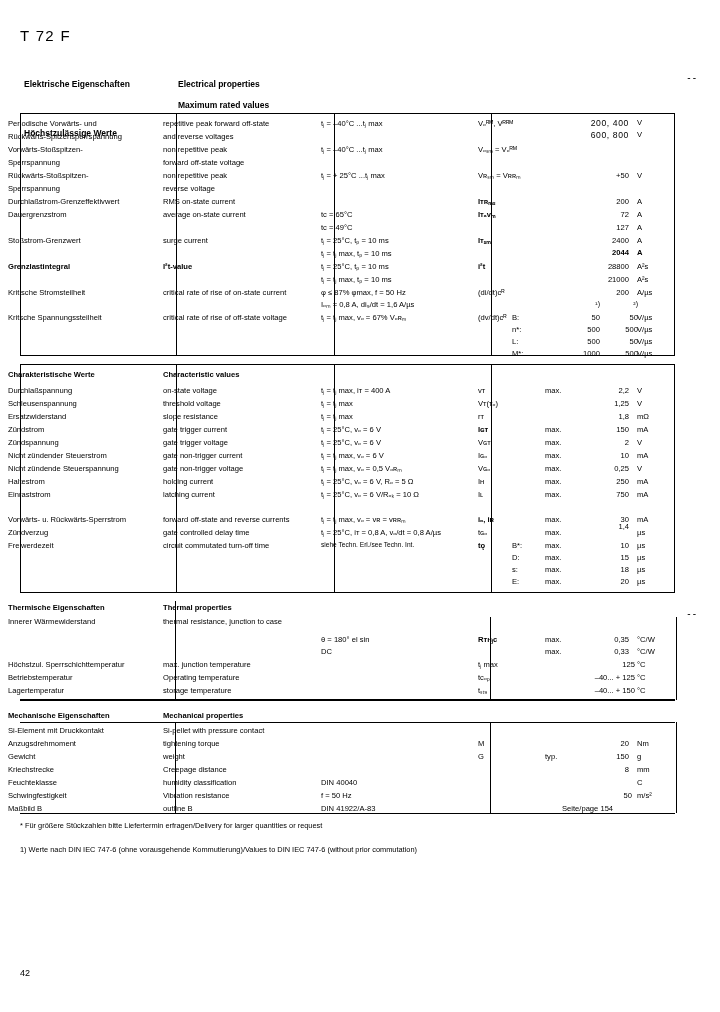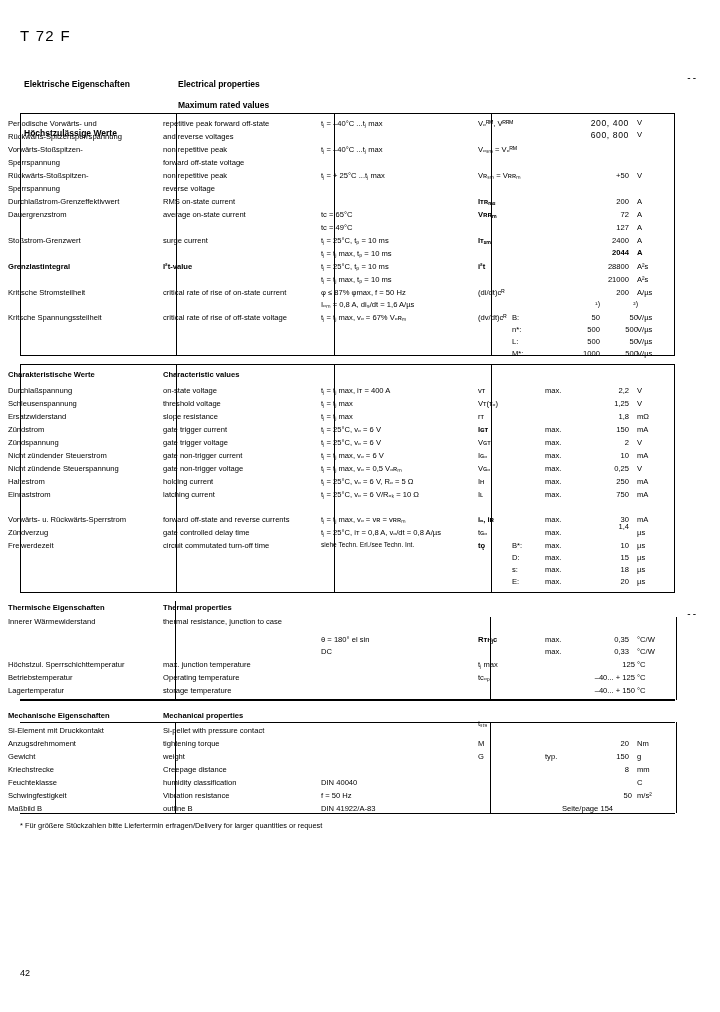--- a/index.html
+++ b/index.html
@@ -176,21 +176,21 @@
 
   <div class="cell de-col" style="top:198px">Durchlaßstrom-Grenzeffektivwert</div>
   <div class="cell en-col" style="top:198px">RMS on-state current</div>
   <div class="cell sym-col b" style="top:198px">Iᴛʀₘₛ</div>
   <div class="cell val-col" style="top:198px">200</div>
   <div class="cell unit-col" style="top:198px">A</div>
 
   <div class="cell de-col" style="top:211px">Dauergrenzstrom</div>
   <div class="cell en-col" style="top:211px">average on-state current</div>
   <div class="cell cond-col" style="top:211px">tᴄ = 65°C</div>
-  <div class="cell sym-col b" style="top:211px">Vʀʀₘ</div>
+  <div class="cell sym-col b" style="top:211px">Iᴛₐᴠₘ</div>
   <div class="cell val-col" style="top:211px">72</div>
   <div class="cell unit-col" style="top:211px">A</div>
 
   <div class="cell cond-col" style="top:224px">tᴄ = 49°C</div>
   <div class="cell val-col" style="top:224px">127</div>
   <div class="cell unit-col" style="top:224px">A</div>
 
   <div class="cell de-col" style="top:237px">Stoßstrom-Grenzwert</div>
   <div class="cell en-col" style="top:237px">surge current</div>
   <div class="cell cond-col" style="top:237px">tⱼ = 25°C, tₚ = 10 ms</div>
@@ -402,21 +402,21 @@
   <div class="cell unit-col" style="top:661px">°C</div>
 
   <div class="cell de-col" style="top:674px">Betriebstemperatur</div>
   <div class="cell en-col" style="top:674px">Operating temperature</div>
   <div class="cell sym-col" style="top:674px">tᴄₒₚ</div>
   <div class="cell val-col" style="top:674px; left:555px; width:80px">–40... + 125</div>
   <div class="cell unit-col" style="top:674px">°C</div>
 
   <div class="cell de-col" style="top:687px">Lagertemperatur</div>
   <div class="cell en-col" style="top:687px">storage  temperature</div>
-  <div class="cell sym-col" style="top:720px">tₛₜ₉</div>
+  <div class="cell sym-col" style="top:687px">tₛₜ₉</div>
   <div class="cell val-col" style="top:687px; left:555px; width:80px">–40... + 150</div>
   <div class="cell unit-col" style="top:687px">°C</div>
 
   <div class="cell de-col b" style="top:712px">Mechanische Eigenschaften</div>
   <div class="cell en-col b" style="top:712px">Mechanical properties</div>
 
   <div class="sep-line" style="left:20px; top:722px; width:655px"></div>
   <div class="sep-line" style="left:20px; top:813px; width:655px"></div>
   <div class="sep-line" style="left:175px; top:722px; width:1px; height:91px"></div>
   <div class="sep-line" style="left:490px; top:722px; width:1px; height:91px"></div>
@@ -453,16 +453,17 @@
   <div class="cell cond-col" style="top:792px">f = 50 Hz</div>
   <div class="cell val-col" style="top:792px; left:570px; width:62px">50</div>
   <div class="cell unit-col" style="top:792px">m/s²</div>
 
   <div class="cell de-col" style="top:805px">Maßbild B</div>
   <div class="cell en-col" style="top:805px">outline  B</div>
   <div class="cell cond-col" style="top:805px">DIN 41922/A-83</div>
   <div class="cell" style="top:805px; left:562px">Seite/page 154</div>
 
   <div class="foot" style="top:821px">*   Für größere Stückzahlen bitte Liefertermin erfragen/Delivery  for larger quantities or request</div>
+  <div class="foot" style="top:845px">1) Werte nach DIN IEC 747-6 (ohne vorausgehende Kommutierung)/Values  to DIN IEC 747-6 (without prior commutation)</div>
 
   <div class="page-num">42</div>
 
 </div>
 
 </body></html>

